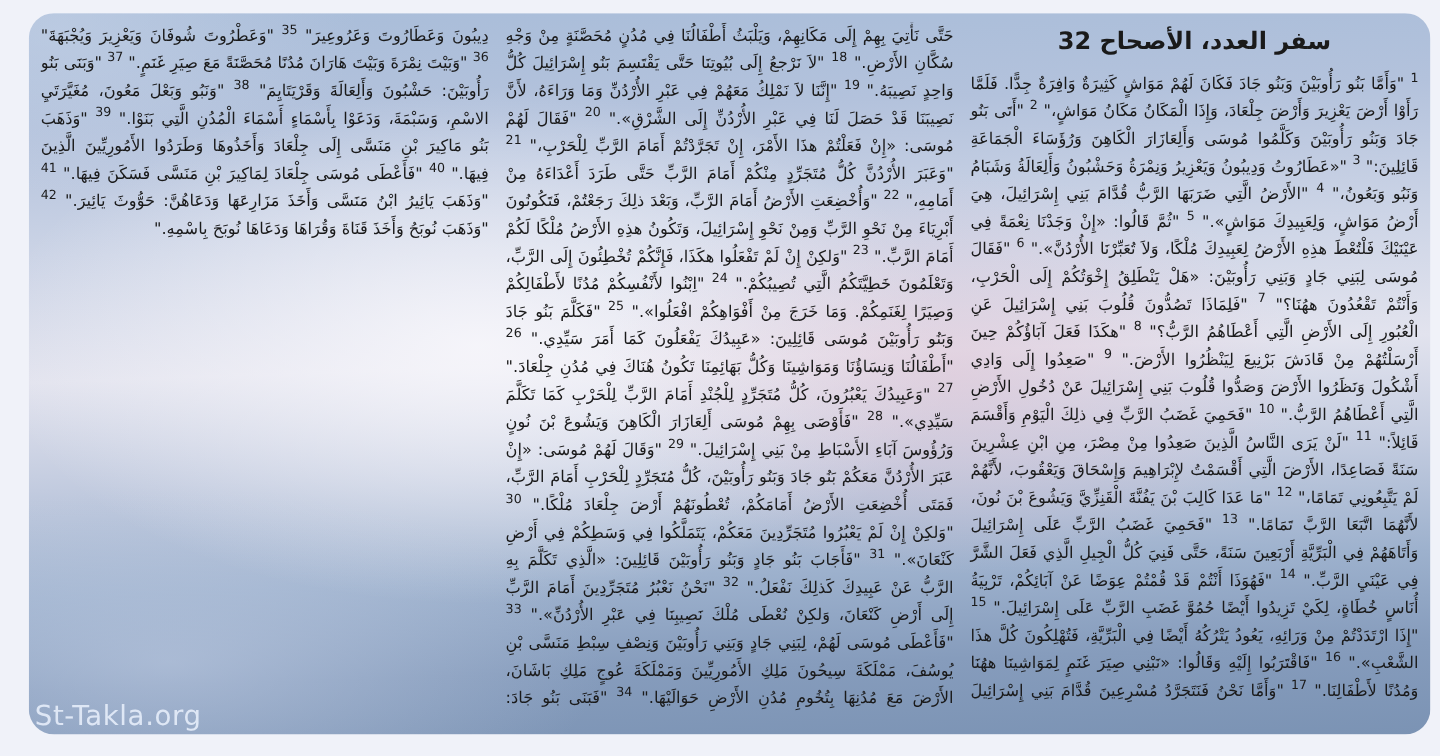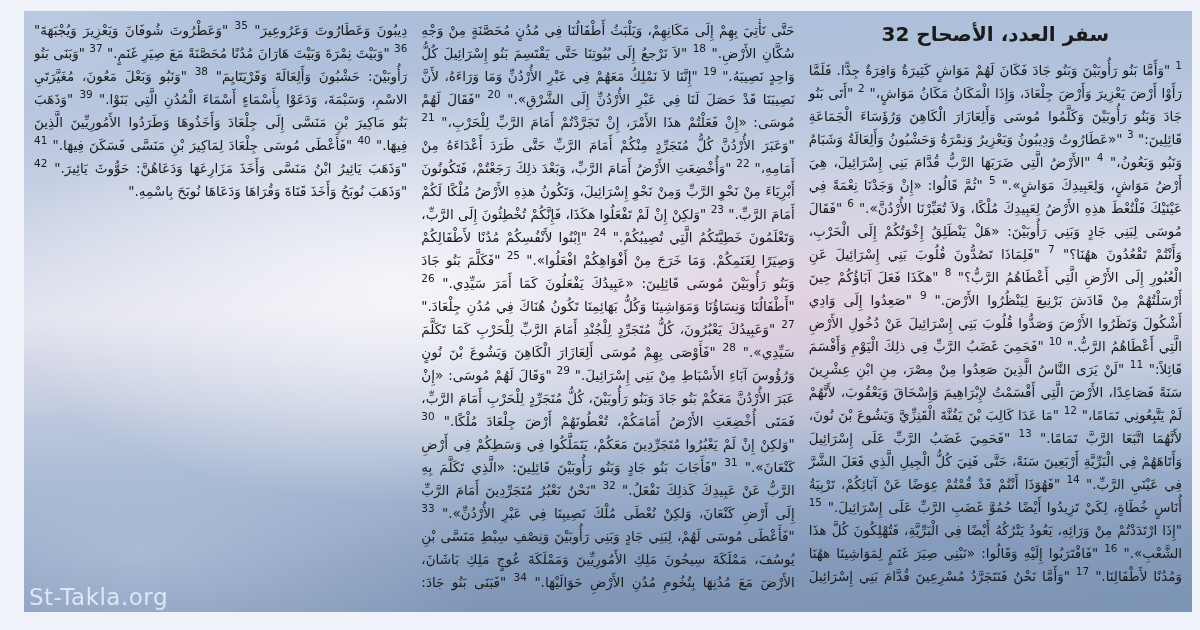--- a/index.html
+++ b/index.html
@@ -16,20 +16,21 @@
     position: absolute;
     left: 24px; top: 11px; right: 8px; bottom: 18px;
     background:
       radial-gradient(420px 240px at 66% 50%, rgba(226,196,212,0.55), rgba(226,196,212,0) 70%),
       radial-gradient(560px 300px at 32% 46%, rgba(249,248,252,0.85), rgba(249,248,252,0) 72%),
       radial-gradient(520px 210px at 10% 90%, rgba(195,207,229,0.55), rgba(195,207,229,0) 70%),
       radial-gradient(360px 200px at 2% 2%, rgba(203,214,233,0.5), rgba(203,214,233,0) 70%),
       linear-gradient(178deg,
         #a9bdd9 0%, #b3c2dc 15%, #ccd4e6 32%, #e2e3ee 48%,
         #c2cbdf 62%, #9db1cd 76%, #869cbc 88%, #7b93b4 100%);
+    border-radius: 21px;
   }
 
   
   .textflow {
     position: absolute;
     top: 8px; bottom: 8px; left: 10px; right: 10px;
     direction: rtl;
     column-count: 3;
     column-gap: 14px;
     column-fill: auto;

